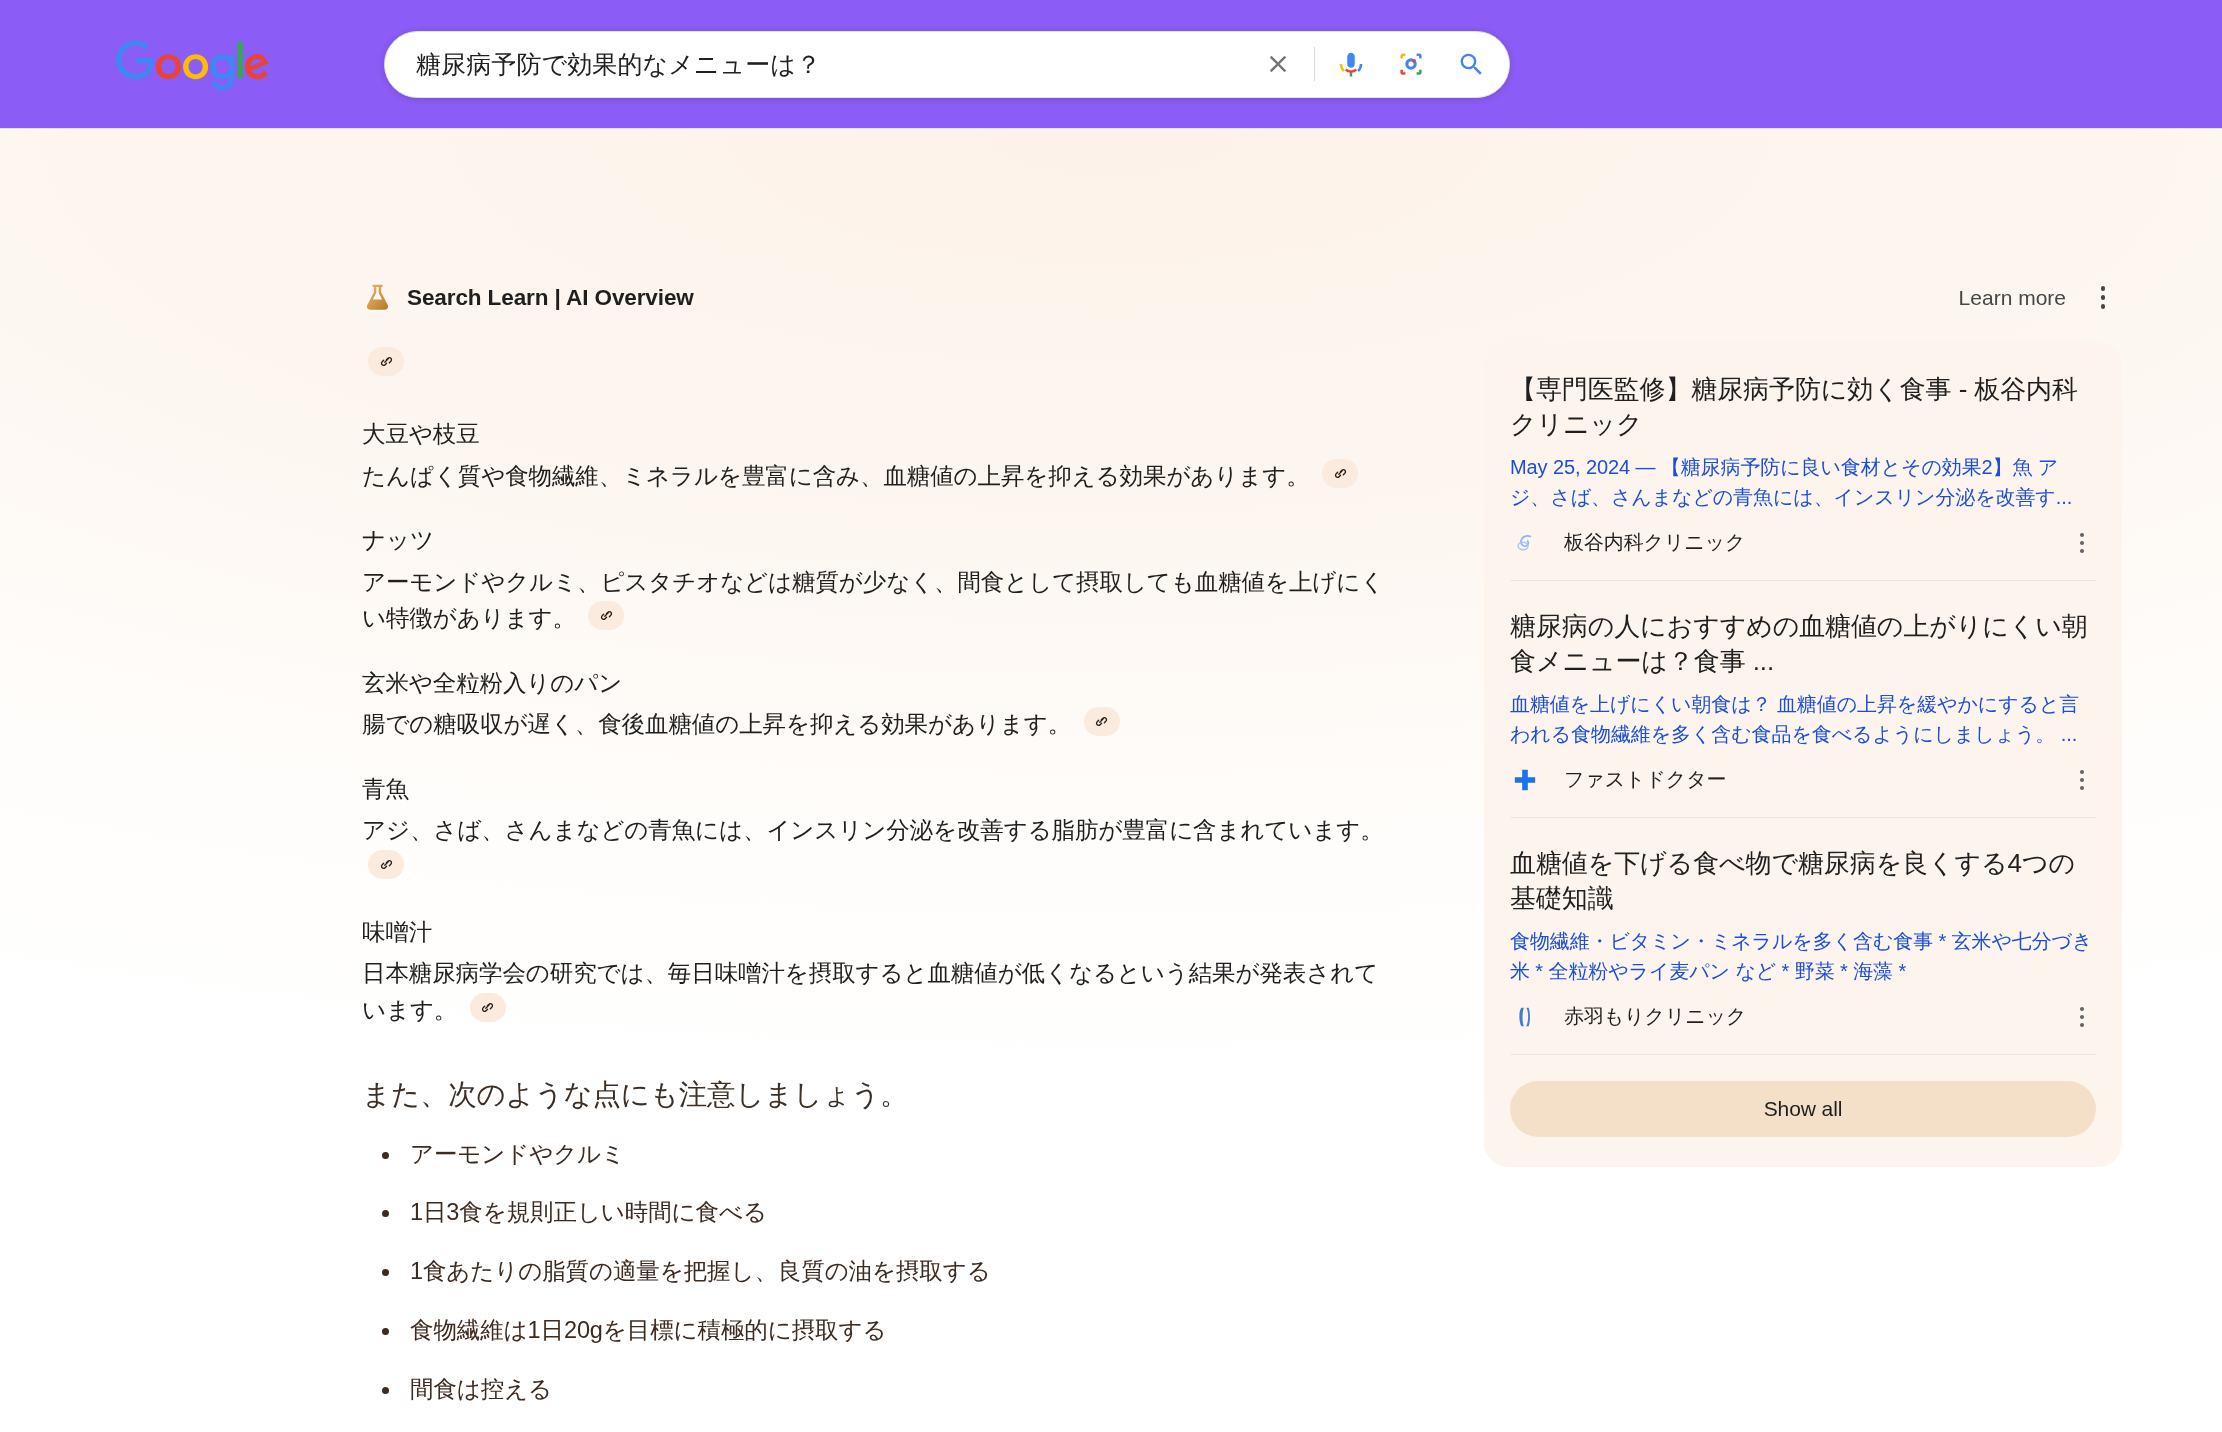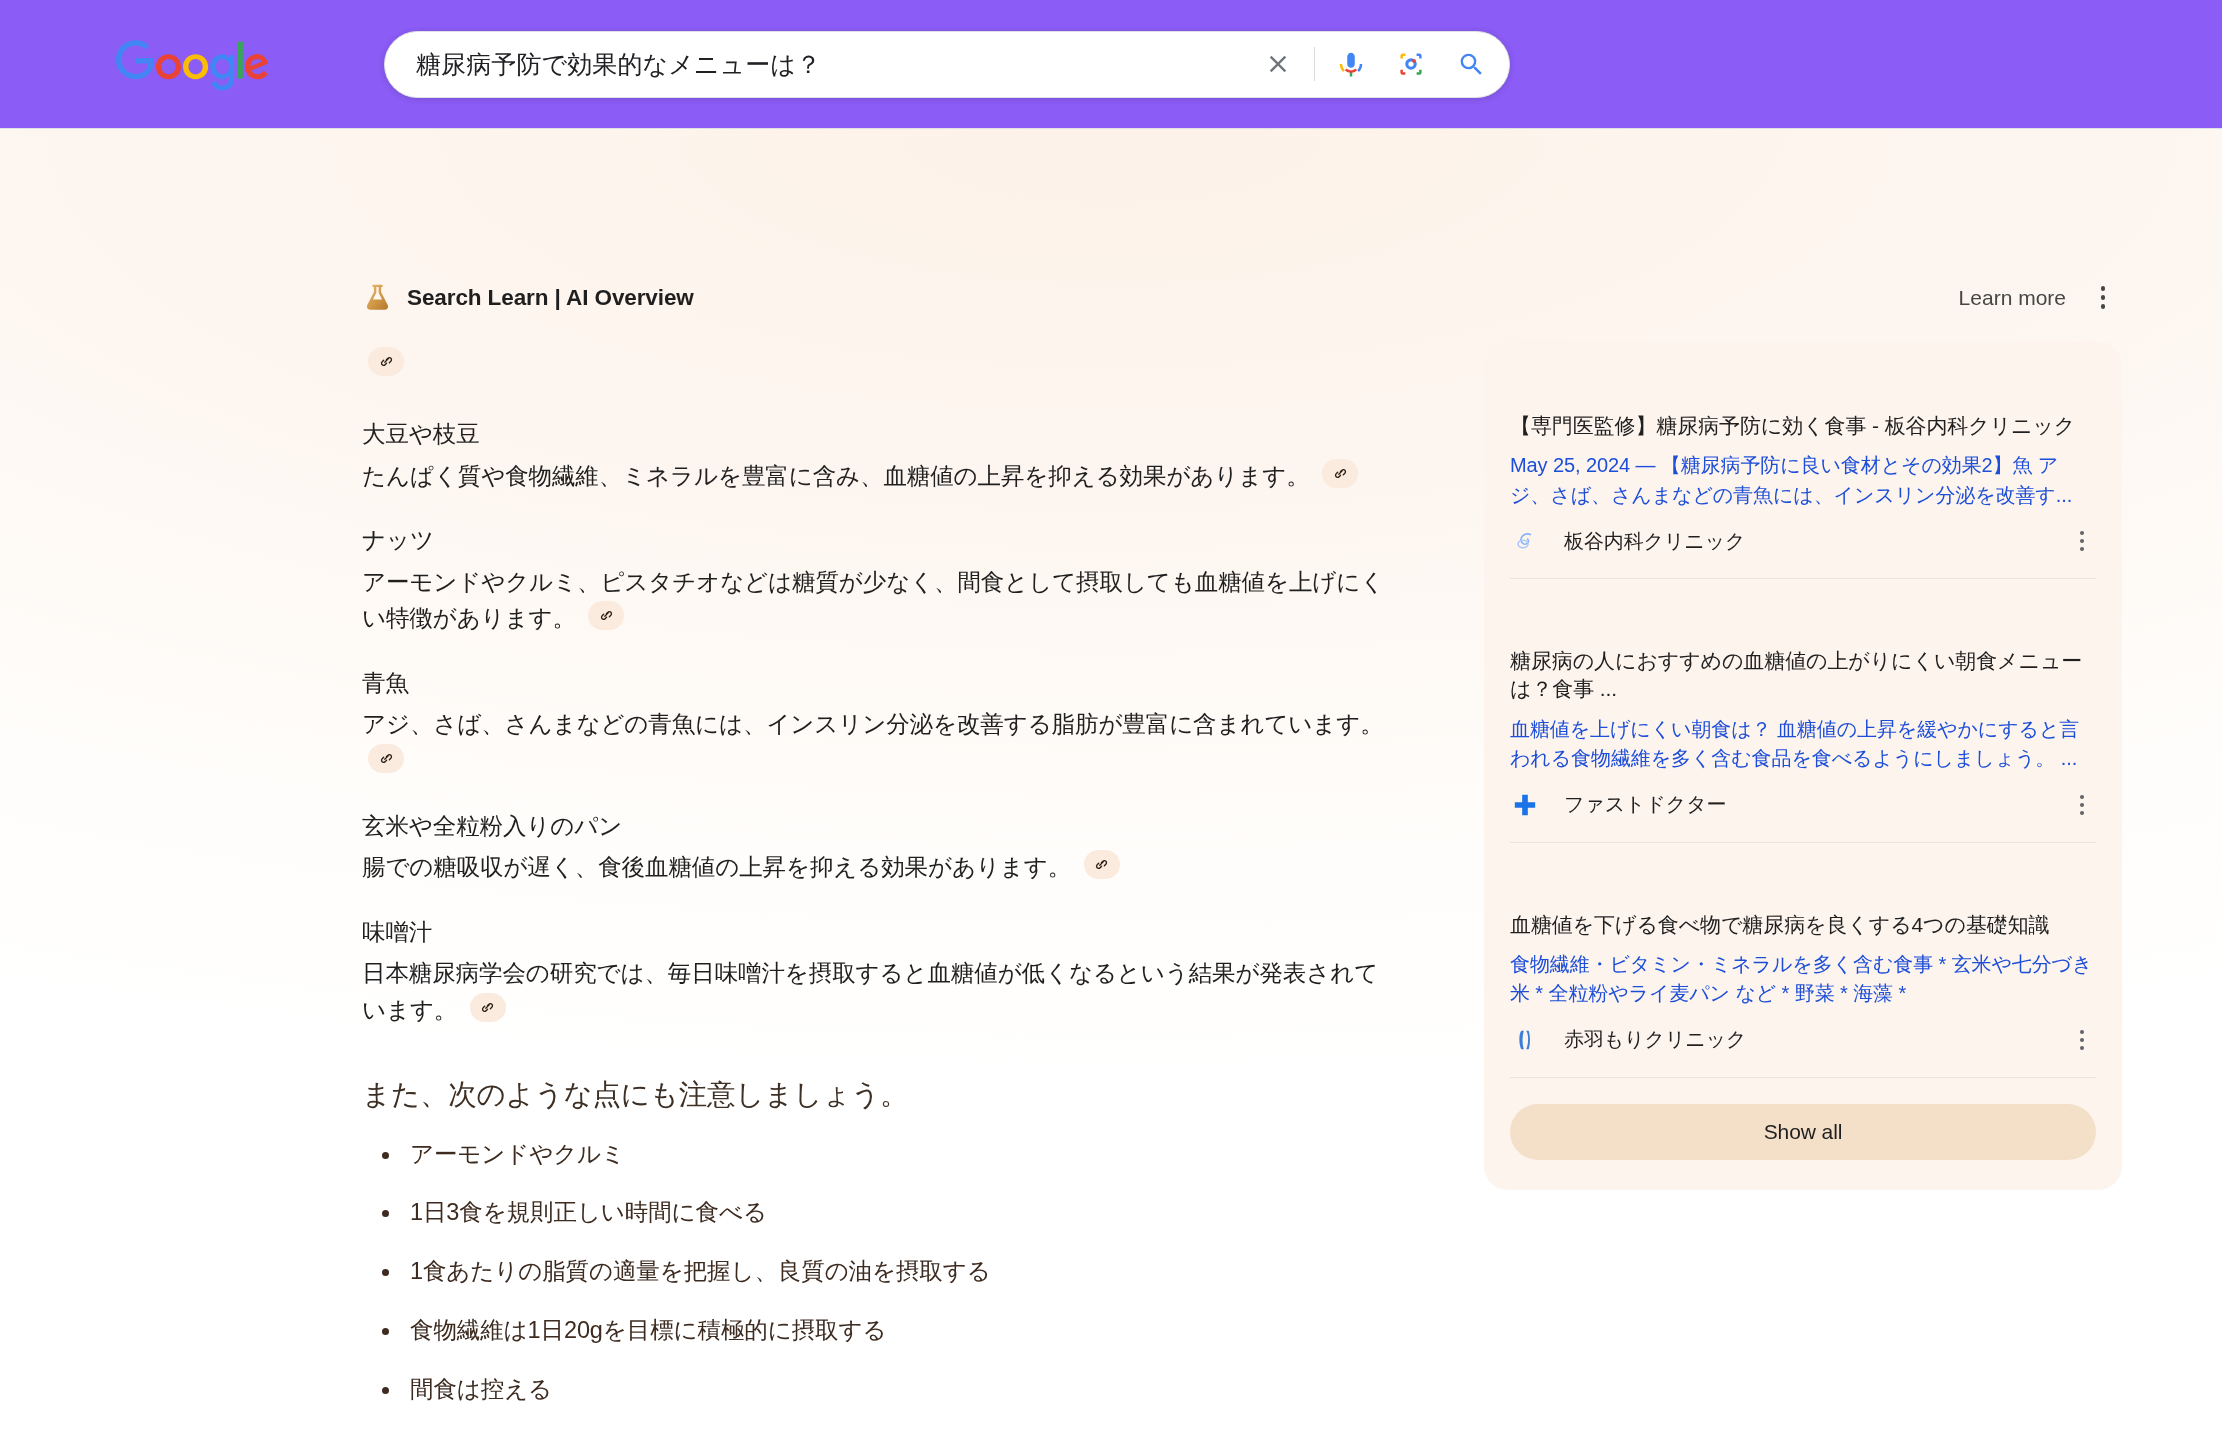--- a/index.html
+++ b/index.html
@@ -226,26 +226,25 @@
   }
 
   .src-card {
     padding: 28px 0 22px 0;
     border-bottom: 1px solid #f3e3d6;
     cursor: pointer;
   }
   .src-card:first-child { padding-top: 31px; }
 
   .src-title {
-    font-size: 21px;
+    font-size: 26px;
     line-height: 1.35;
     color: #1f1f1f;
     letter-spacing: -0.1px;
     margin-bottom: 11px;
-    margin-top: 40px;
   }
 
   .src-snippet {
     font-size: 20px;
     line-height: 1.47;
     color: #1d4ed8;
     letter-spacing: -0.1px;
     margin-bottom: 16px;
   }
 
@@ -412,35 +411,35 @@
             <span>アーモンドやクルミ、ピスタチオなどは糖質が少なく、間食として摂取しても血糖値を上げにくい特徴があります。</span>
             <span class="cite">
               <svg width="17" height="17" viewBox="0 0 24 24">
                 <path fill="none" stroke="#2a2118" stroke-width="1.9" stroke-linecap="round" d="M9.6 13.1l4.8-4.8M8.0 10.3l-2.1 2.1a2.9 2.9 0 104.1 4.1l2.1-2.1M16.0 13.7l2.1-2.1a2.9 2.9 0 10-4.1-4.1l-2.1 2.1"></path>
               </svg>
             </span>
           </div>
         </div>
 
         <div class="section">
+          <div class="sec-title">玄米や全粒粉入りのパン</div>
+          <div class="sec-body">
+            <span>腸での糖吸収が遅く、食後血糖値の上昇を抑える効果があります。</span>
+            <span class="cite">
+              <svg width="17" height="17" viewBox="0 0 24 24">
+                <path fill="none" stroke="#2a2118" stroke-width="1.9" stroke-linecap="round" d="M9.6 13.1l4.8-4.8M8.0 10.3l-2.1 2.1a2.9 2.9 0 104.1 4.1l2.1-2.1M16.0 13.7l2.1-2.1a2.9 2.9 0 10-4.1-4.1l-2.1 2.1"></path>
+              </svg>
+            </span>
+          </div>
+        </div>
+
+        <div class="section">
           <div class="sec-title">青魚</div>
           <div class="sec-body">
             <span>アジ、さば、さんまなどの青魚には、インスリン分泌を改善する脂肪が豊富に含まれています。</span>
-            <span class="cite">
-              <svg width="17" height="17" viewBox="0 0 24 24">
-                <path fill="none" stroke="#2a2118" stroke-width="1.9" stroke-linecap="round" d="M9.6 13.1l4.8-4.8M8.0 10.3l-2.1 2.1a2.9 2.9 0 104.1 4.1l2.1-2.1M16.0 13.7l2.1-2.1a2.9 2.9 0 10-4.1-4.1l-2.1 2.1"></path>
-              </svg>
-            </span>
-          </div>
-        </div>
-
-        <div class="section">
-          <div class="sec-title">玄米や全粒粉入りのパン</div>
-          <div class="sec-body">
-            <span>腸での糖吸収が遅く、食後血糖値の上昇を抑える効果があります。</span>
             <span class="cite">
               <svg width="17" height="17" viewBox="0 0 24 24">
                 <path fill="none" stroke="#2a2118" stroke-width="1.9" stroke-linecap="round" d="M9.6 13.1l4.8-4.8M8.0 10.3l-2.1 2.1a2.9 2.9 0 104.1 4.1l2.1-2.1M16.0 13.7l2.1-2.1a2.9 2.9 0 10-4.1-4.1l-2.1 2.1"></path>
               </svg>
             </span>
           </div>
         </div>
 
         <div class="section">
           <div class="sec-title">味噌汁</div>

